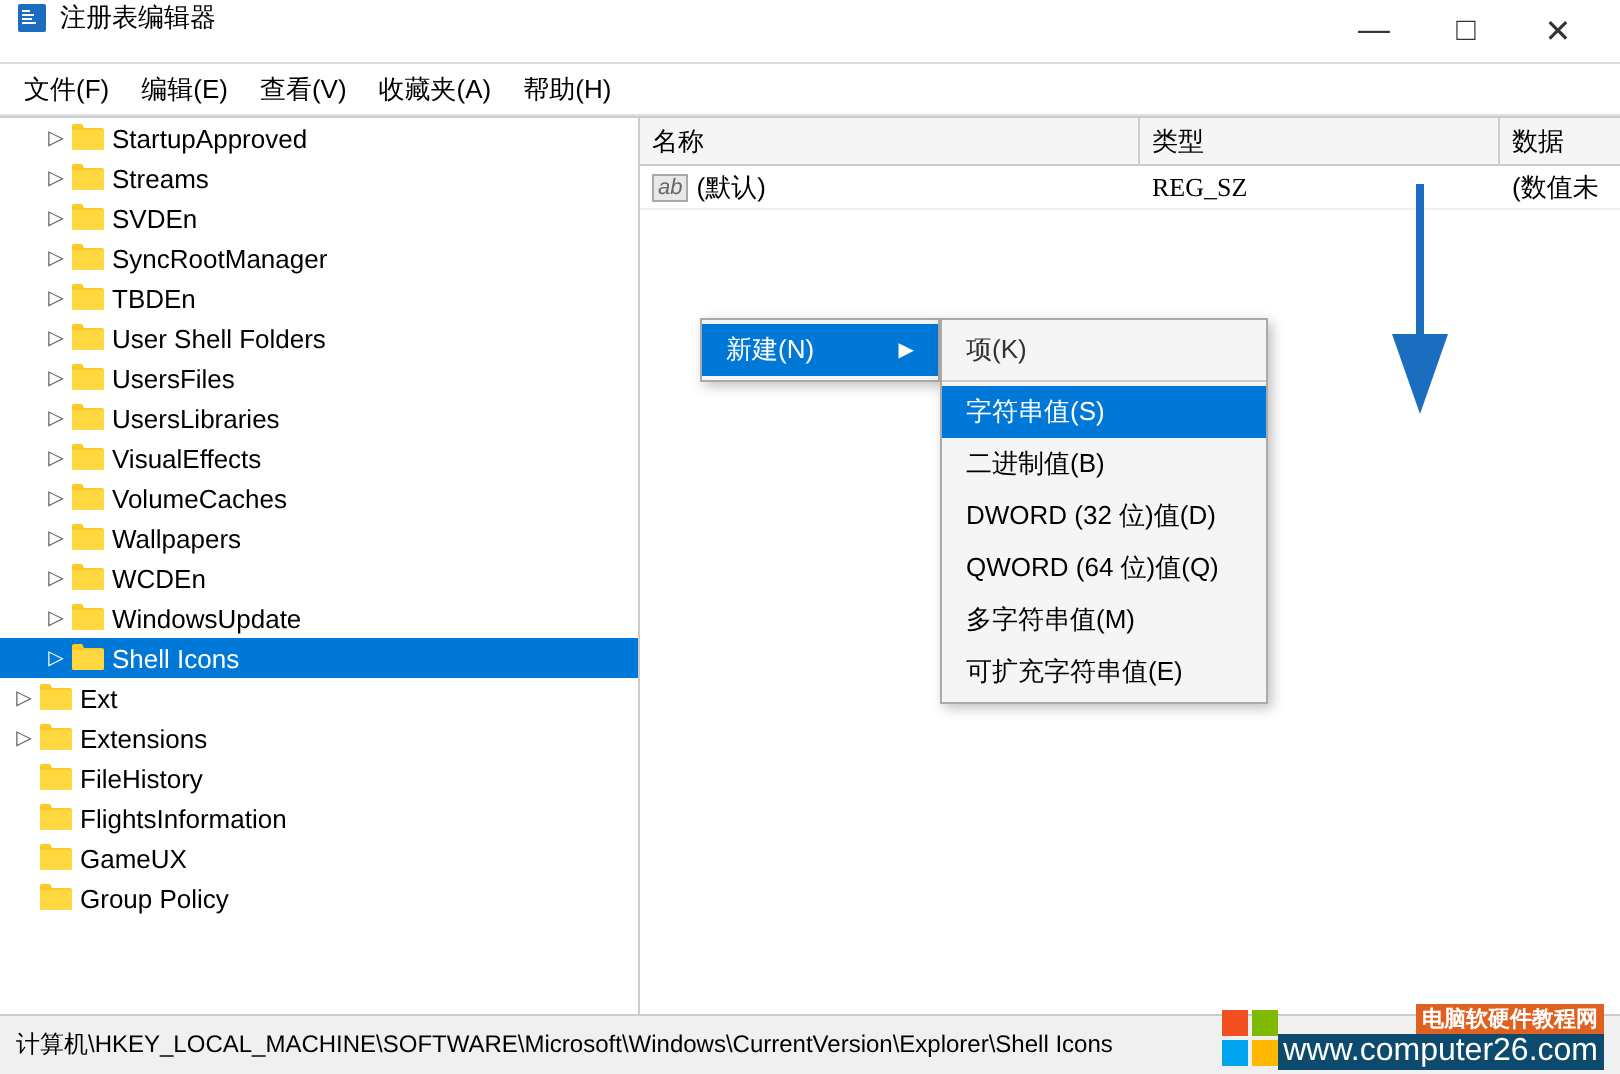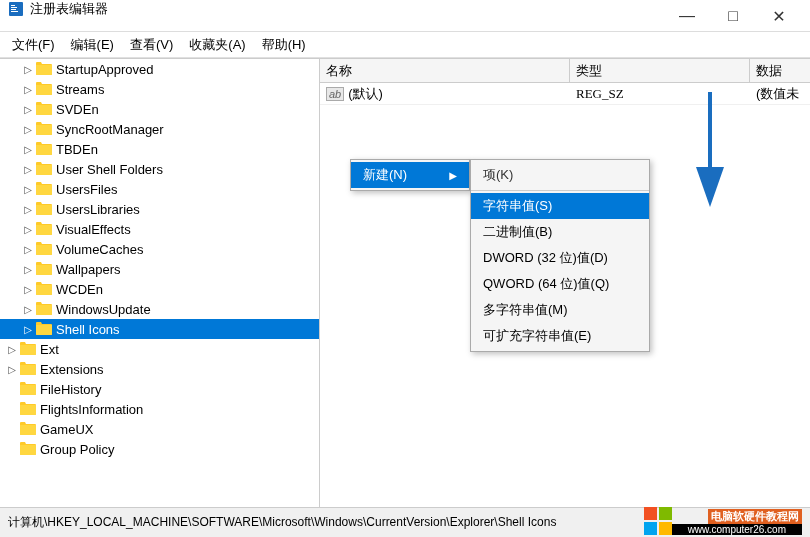--- a/index.html
+++ b/index.html
@@ -193,21 +193,21 @@
     }
     .submenu-parent-item .arrow { font-size: 10px; }
 
     .submenu-child {
       position: absolute;
       top: 60px;
       left: 150px;
       background: #f5f5f5;
       border: 1px solid #aaa;
       box-shadow: 2px 2px 6px rgba(0,0,0,0.25);
-      width: 180px;
+      width: 164px;
       padding: 2px 0;
       pointer-events: all;
     }
     .submenu-header {
       padding: 4px 12px;
       font-size: 13px;
       color: #333;
       cursor: pointer;
     }
     .submenu-divider {
@@ -236,21 +236,21 @@
       padding: 0 8px;
       font-size: 12px;
       color: #000;
       position: relative;
     }
     .watermark {
       position: absolute;
       right: 8px;
       bottom: 2px;
       display: flex;
-      align-items: flex-end;
+      align-items: center;
       gap: 0;
     }
     .win-logo {
       display: flex;
       gap: 1px;
     }
   </style>
 </head>
 <body>
 
@@ -570,16 +570,16 @@
     <div class="win-logo">
       <svg width="28" height="28" viewBox="0 0 28 28">
         <rect x="0" y="0" width="13" height="13" fill="#F25022"></rect>
         <rect x="15" y="0" width="13" height="13" fill="#7FBA00"></rect>
         <rect x="0" y="15" width="13" height="13" fill="#00A4EF"></rect>
         <rect x="15" y="15" width="13" height="13" fill="#FFB900"></rect>
       </svg>
     </div>
     <div style="display:flex; flex-direction:column; align-items:flex-end;">
       <span style="font-size:11px; color:#fff; background:#e06020; padding: 0 3px; font-weight:bold;">电脑软硬件教程网</span>
-      <span style="font-size:10px; color:#fff; background:#000000; padding: 0 16px;">www.computer26.com</span>
+      <span style="font-size:16px; color:#fff; background:#0c4a6e; padding: 0 3px;">www.computer26.com</span>
     </div>
   </div>
 </div>
 
 </body></html>

